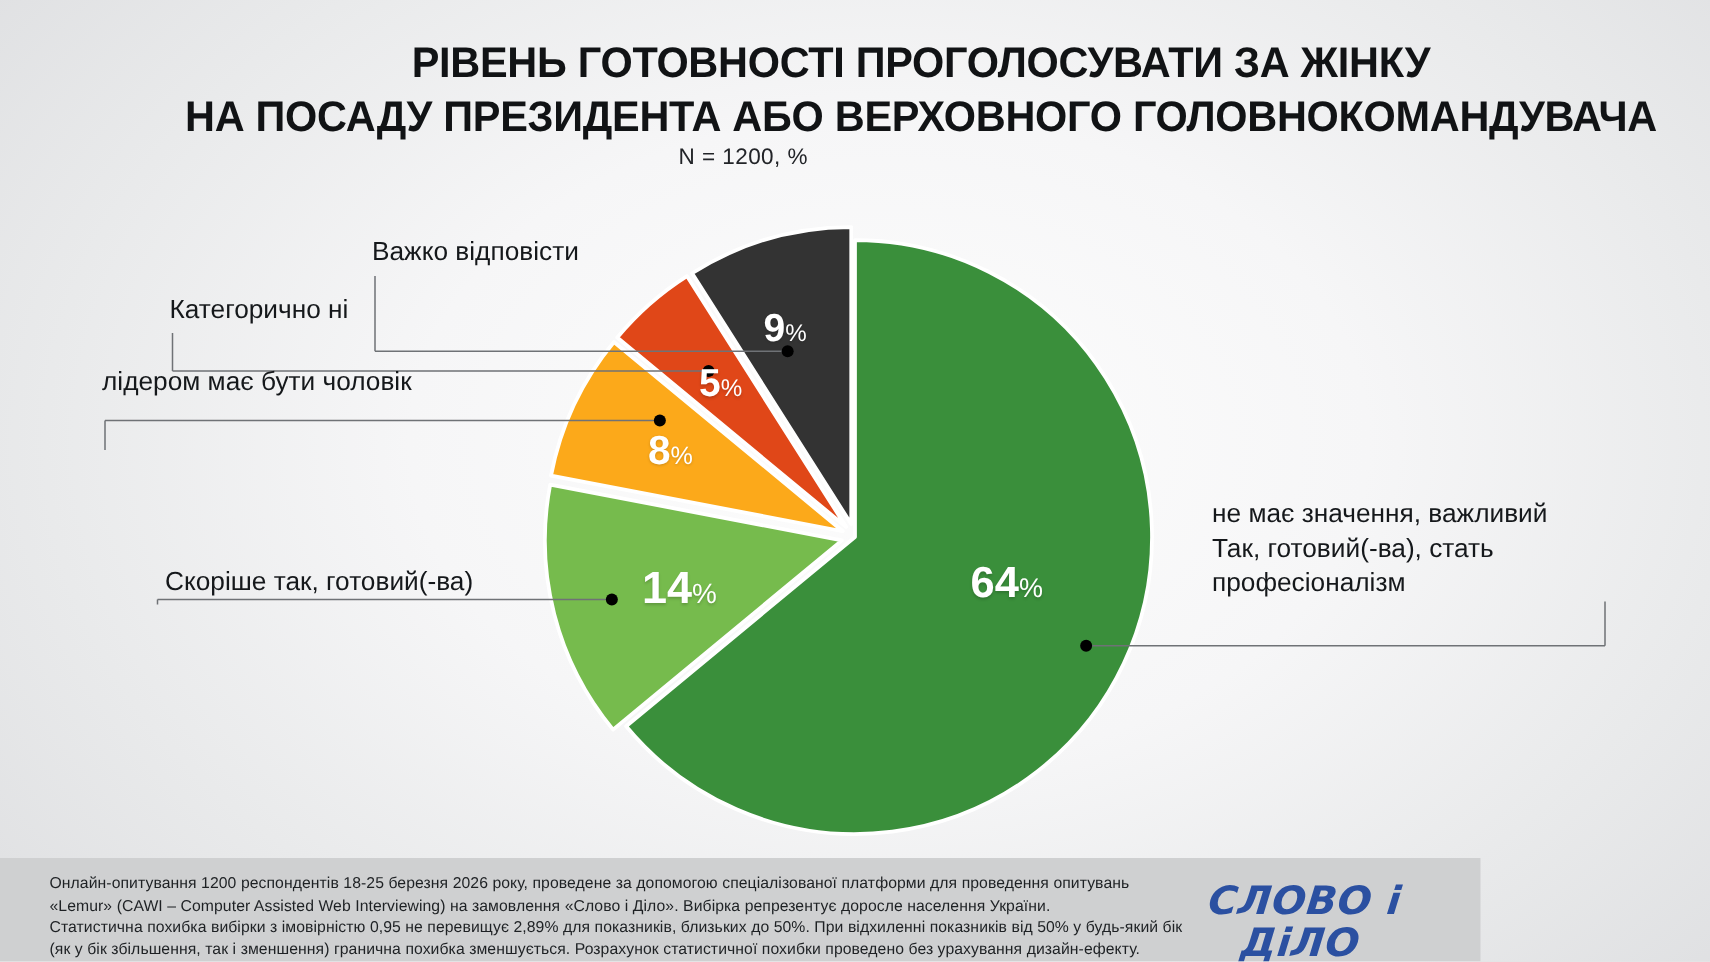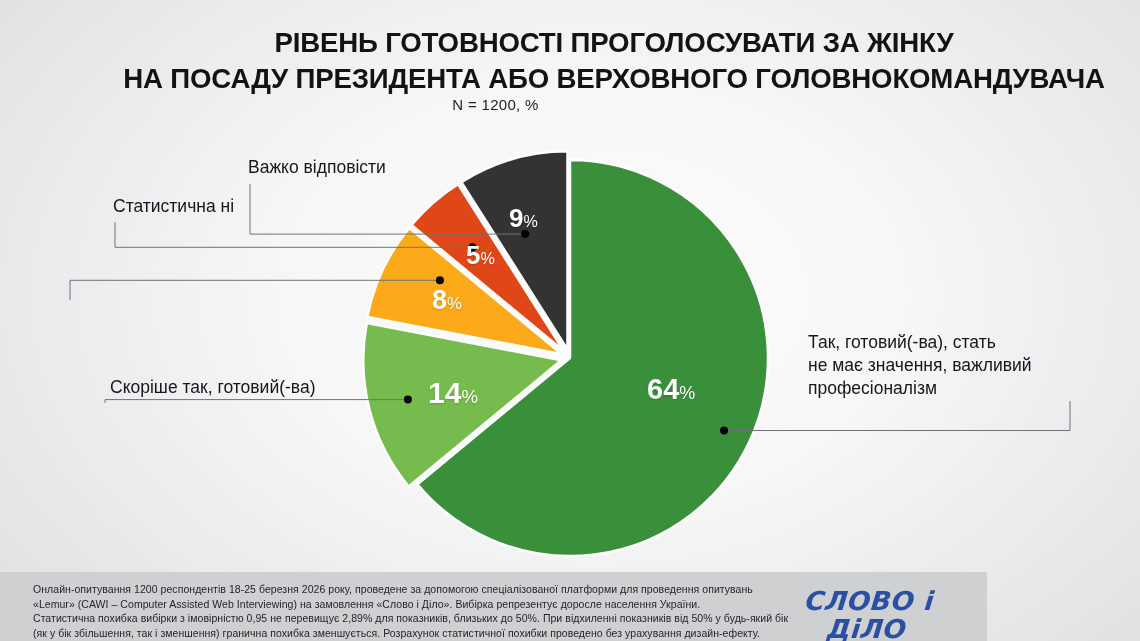--- a/index.html
+++ b/index.html
@@ -152,34 +152,35 @@
 
     <div class="slice-label" style="left:466px;top:242px;font-size:26px;">
       <span>5</span><span class="pct">%</span>
     </div>
 
     <div class="slice-label" style="left:509px;top:205px;font-size:26px;">
       <span>9</span><span class="pct">%</span>
     </div>
 
     <div class="callout right" style="left:808px;top:331px;">
+      <div>не має значення, важливий</div>
       <div>Так, готовий(-ва), стать</div>
-      <div>не має значення, важливий</div>
       <div>професіоналізм</div>
     </div>
 
     <div class="callout left-al" style="left:110px;top:376px;">
       <div>Скоріше так, готовий(-ва)</div>
     </div>
 
     <div class="callout left-al" style="left:68px;top:243px;">
+      <div>лідером має бути чоловік</div>
     </div>
 
     <div class="callout left-al" style="left:113px;top:195px;">
-      <div>Статистична ні</div>
+      <div>Категорично ні</div>
     </div>
 
     <div class="callout left-al" style="left:248px;top:156px;">
       <div>Важко відповісти</div>
     </div>
   </div>
 
   <div id="footer">
     <div id="footnote">
       <div>Онлайн-опитування 1200 респондентів 18-25 березня 2026 року, проведене за допомогою спеціалізованої платформи для проведення опитувань</div>

